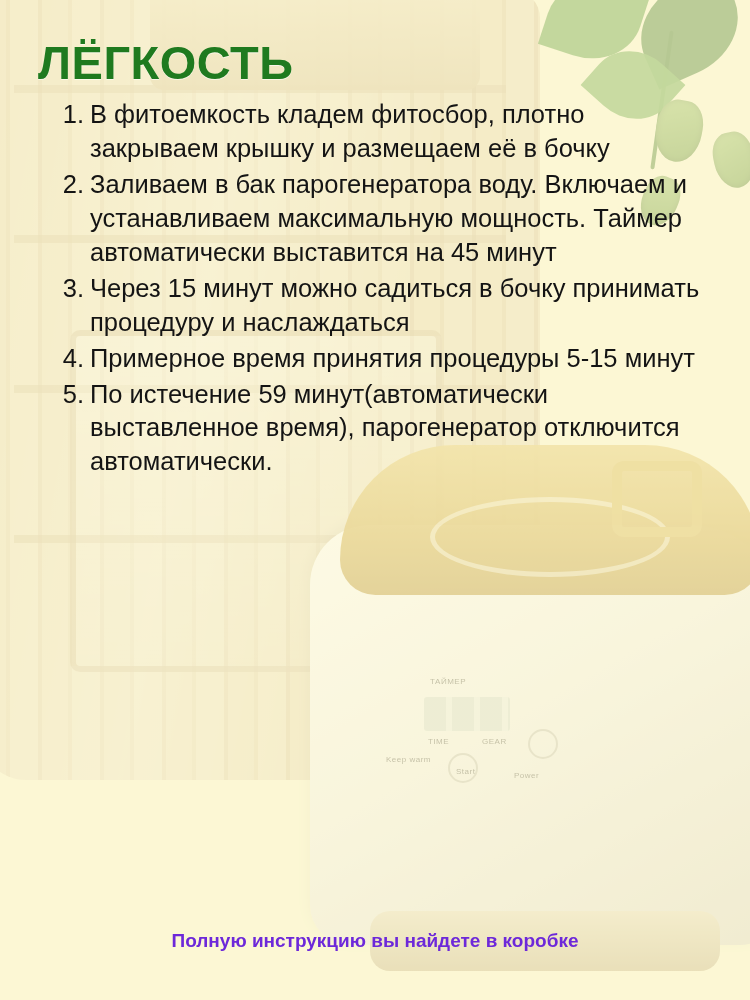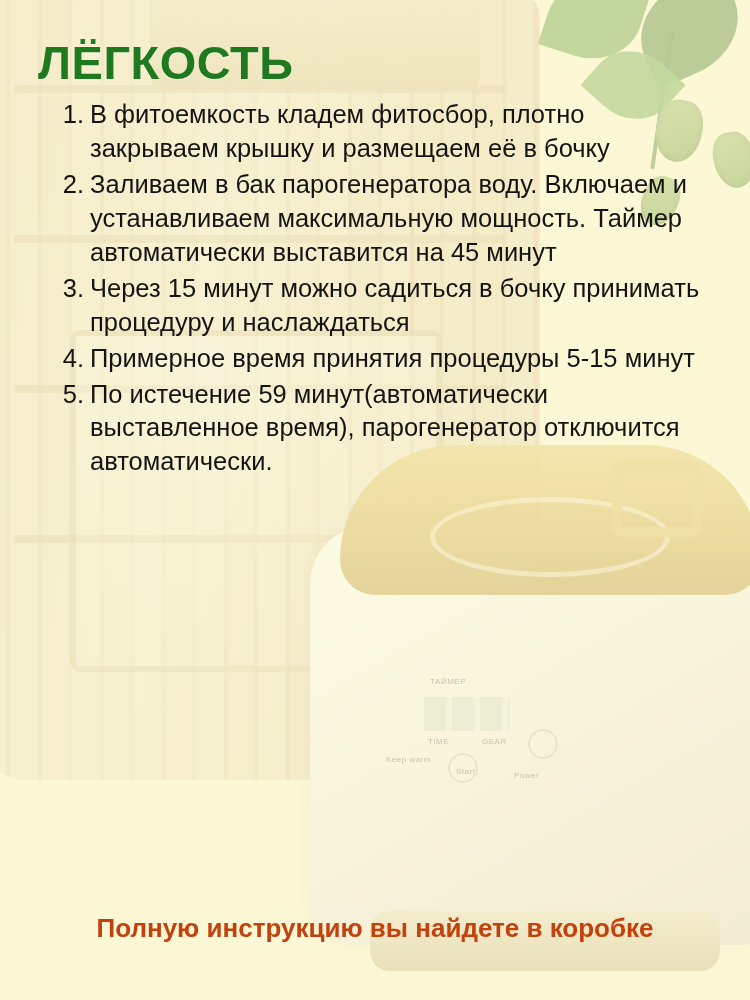--- a/index.html
+++ b/index.html
@@ -253,25 +253,25 @@
     top: 0;
     width: 32px;
     text-align: right;
     font-size: 25.5px;
   }
 
   .footnote {
     position: absolute;
     left: 0;
     right: 0;
-    bottom: 56px;
+    bottom: 48px;
     text-align: center;
-    font-size: 26px;
+    font-size: 19px;
     font-weight: bold;
-    color: #c2410c;
+    color: #6d28d9;
   }
 </style>
 </head>
 <body>
 
 <div class="poster">
 
   <div class="bg-layer">
     <div class="barrel"></div>
     <div class="barrel-lid"></div>

